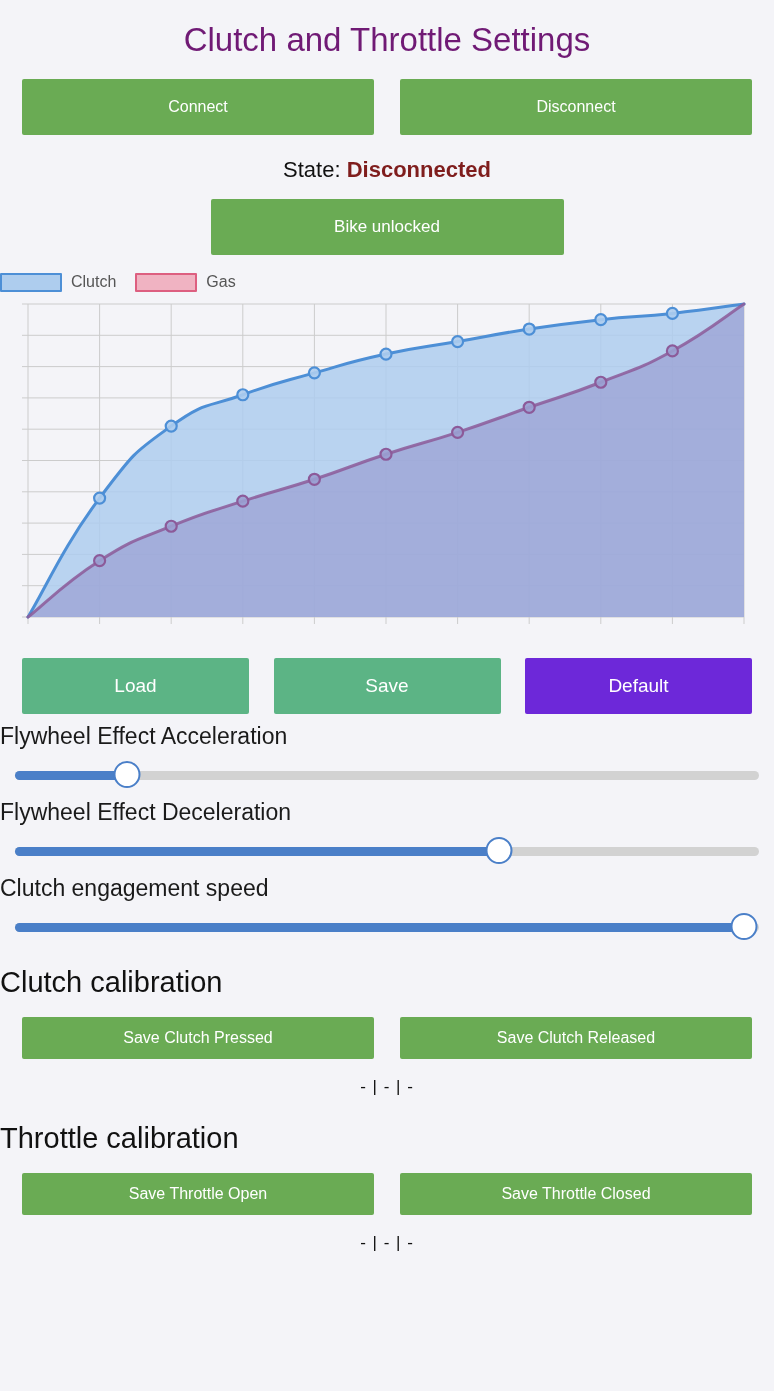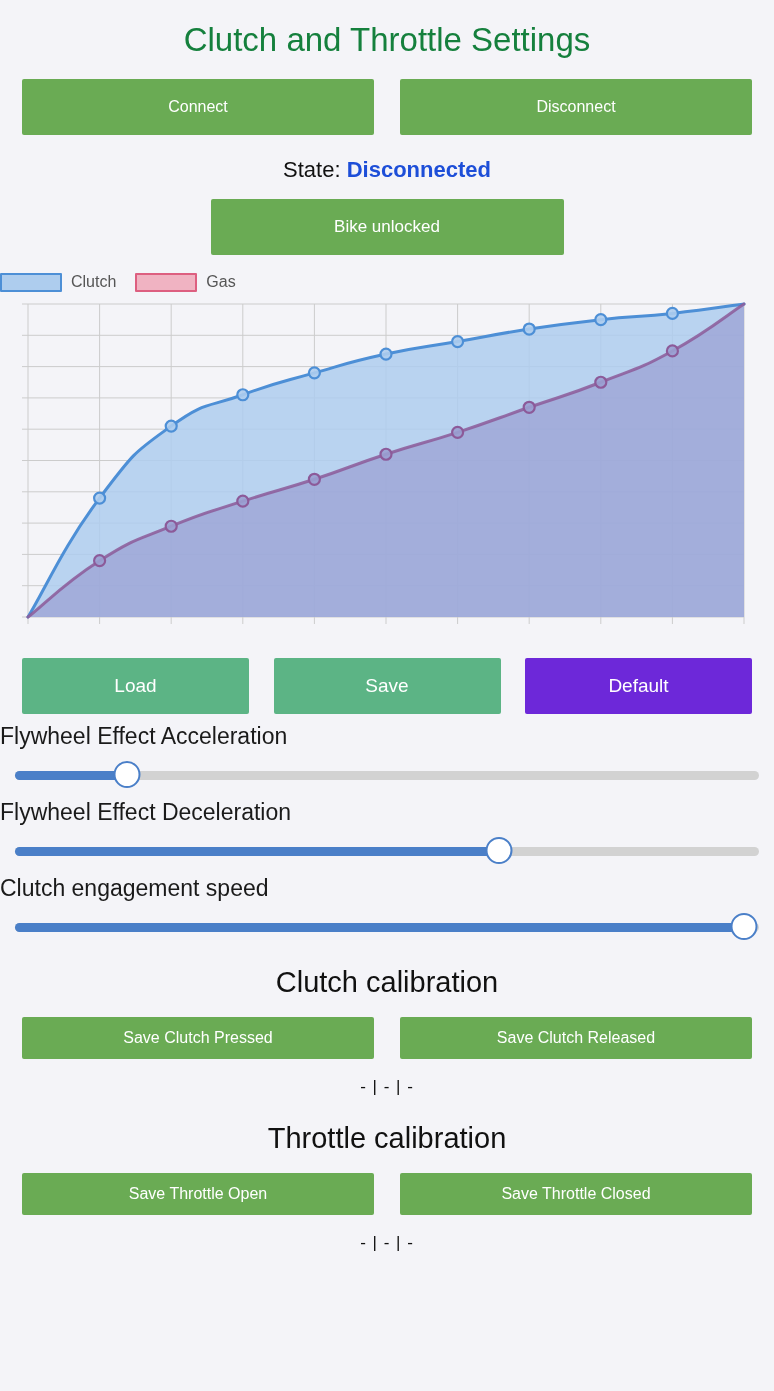--- a/index.html
+++ b/index.html
@@ -14,21 +14,21 @@
     width: 774px; height: 1391px;
     position: relative;
     background: #f4f4f8;
   }
 
   
   .app-title {
     text-align: center;
     font-size: 33px;
     font-weight: 400;
-    color: #15803d;
+    color: #701a75;
     margin: 0;
     padding-top: 20px;
     letter-spacing: 0px;
     line-height: 40px;
   }
 
   
   .btn-row {
     display: flex;
     justify-content: space-between;
@@ -56,21 +56,21 @@
 
   
   .state-line {
     text-align: center;
     font-size: 22px;
     color: #111111;
     margin-top: 22px;
     line-height: 26px;
   }
   .state-line .state-value {
-    color: #1d4ed8;
+    color: #7f1d1d;
     font-weight: bold;
   }
 
   
   .lock-wrap {
     display: flex;
     justify-content: center;
     margin-top: 16px;
   }
   .btn-lock {
@@ -168,21 +168,20 @@
     width: 27px; height: 27px;
     border-radius: 50%;
     background: #ffffff;
     border: 2px solid #4a7fc8;
     transform: translateX(-50%);
     top: 1px;
   }
 
   
   .section-title {
-    text-align: center;
     font-size: 29px;
     color: #111111;
     margin-top: 22px;
     line-height: 36px;
   }
   .btn-cal { width: 352px; height: 42px; font-size: 16px; }
   .cal-row {
     display: flex;
     justify-content: space-between;
     padding: 0 22px;

